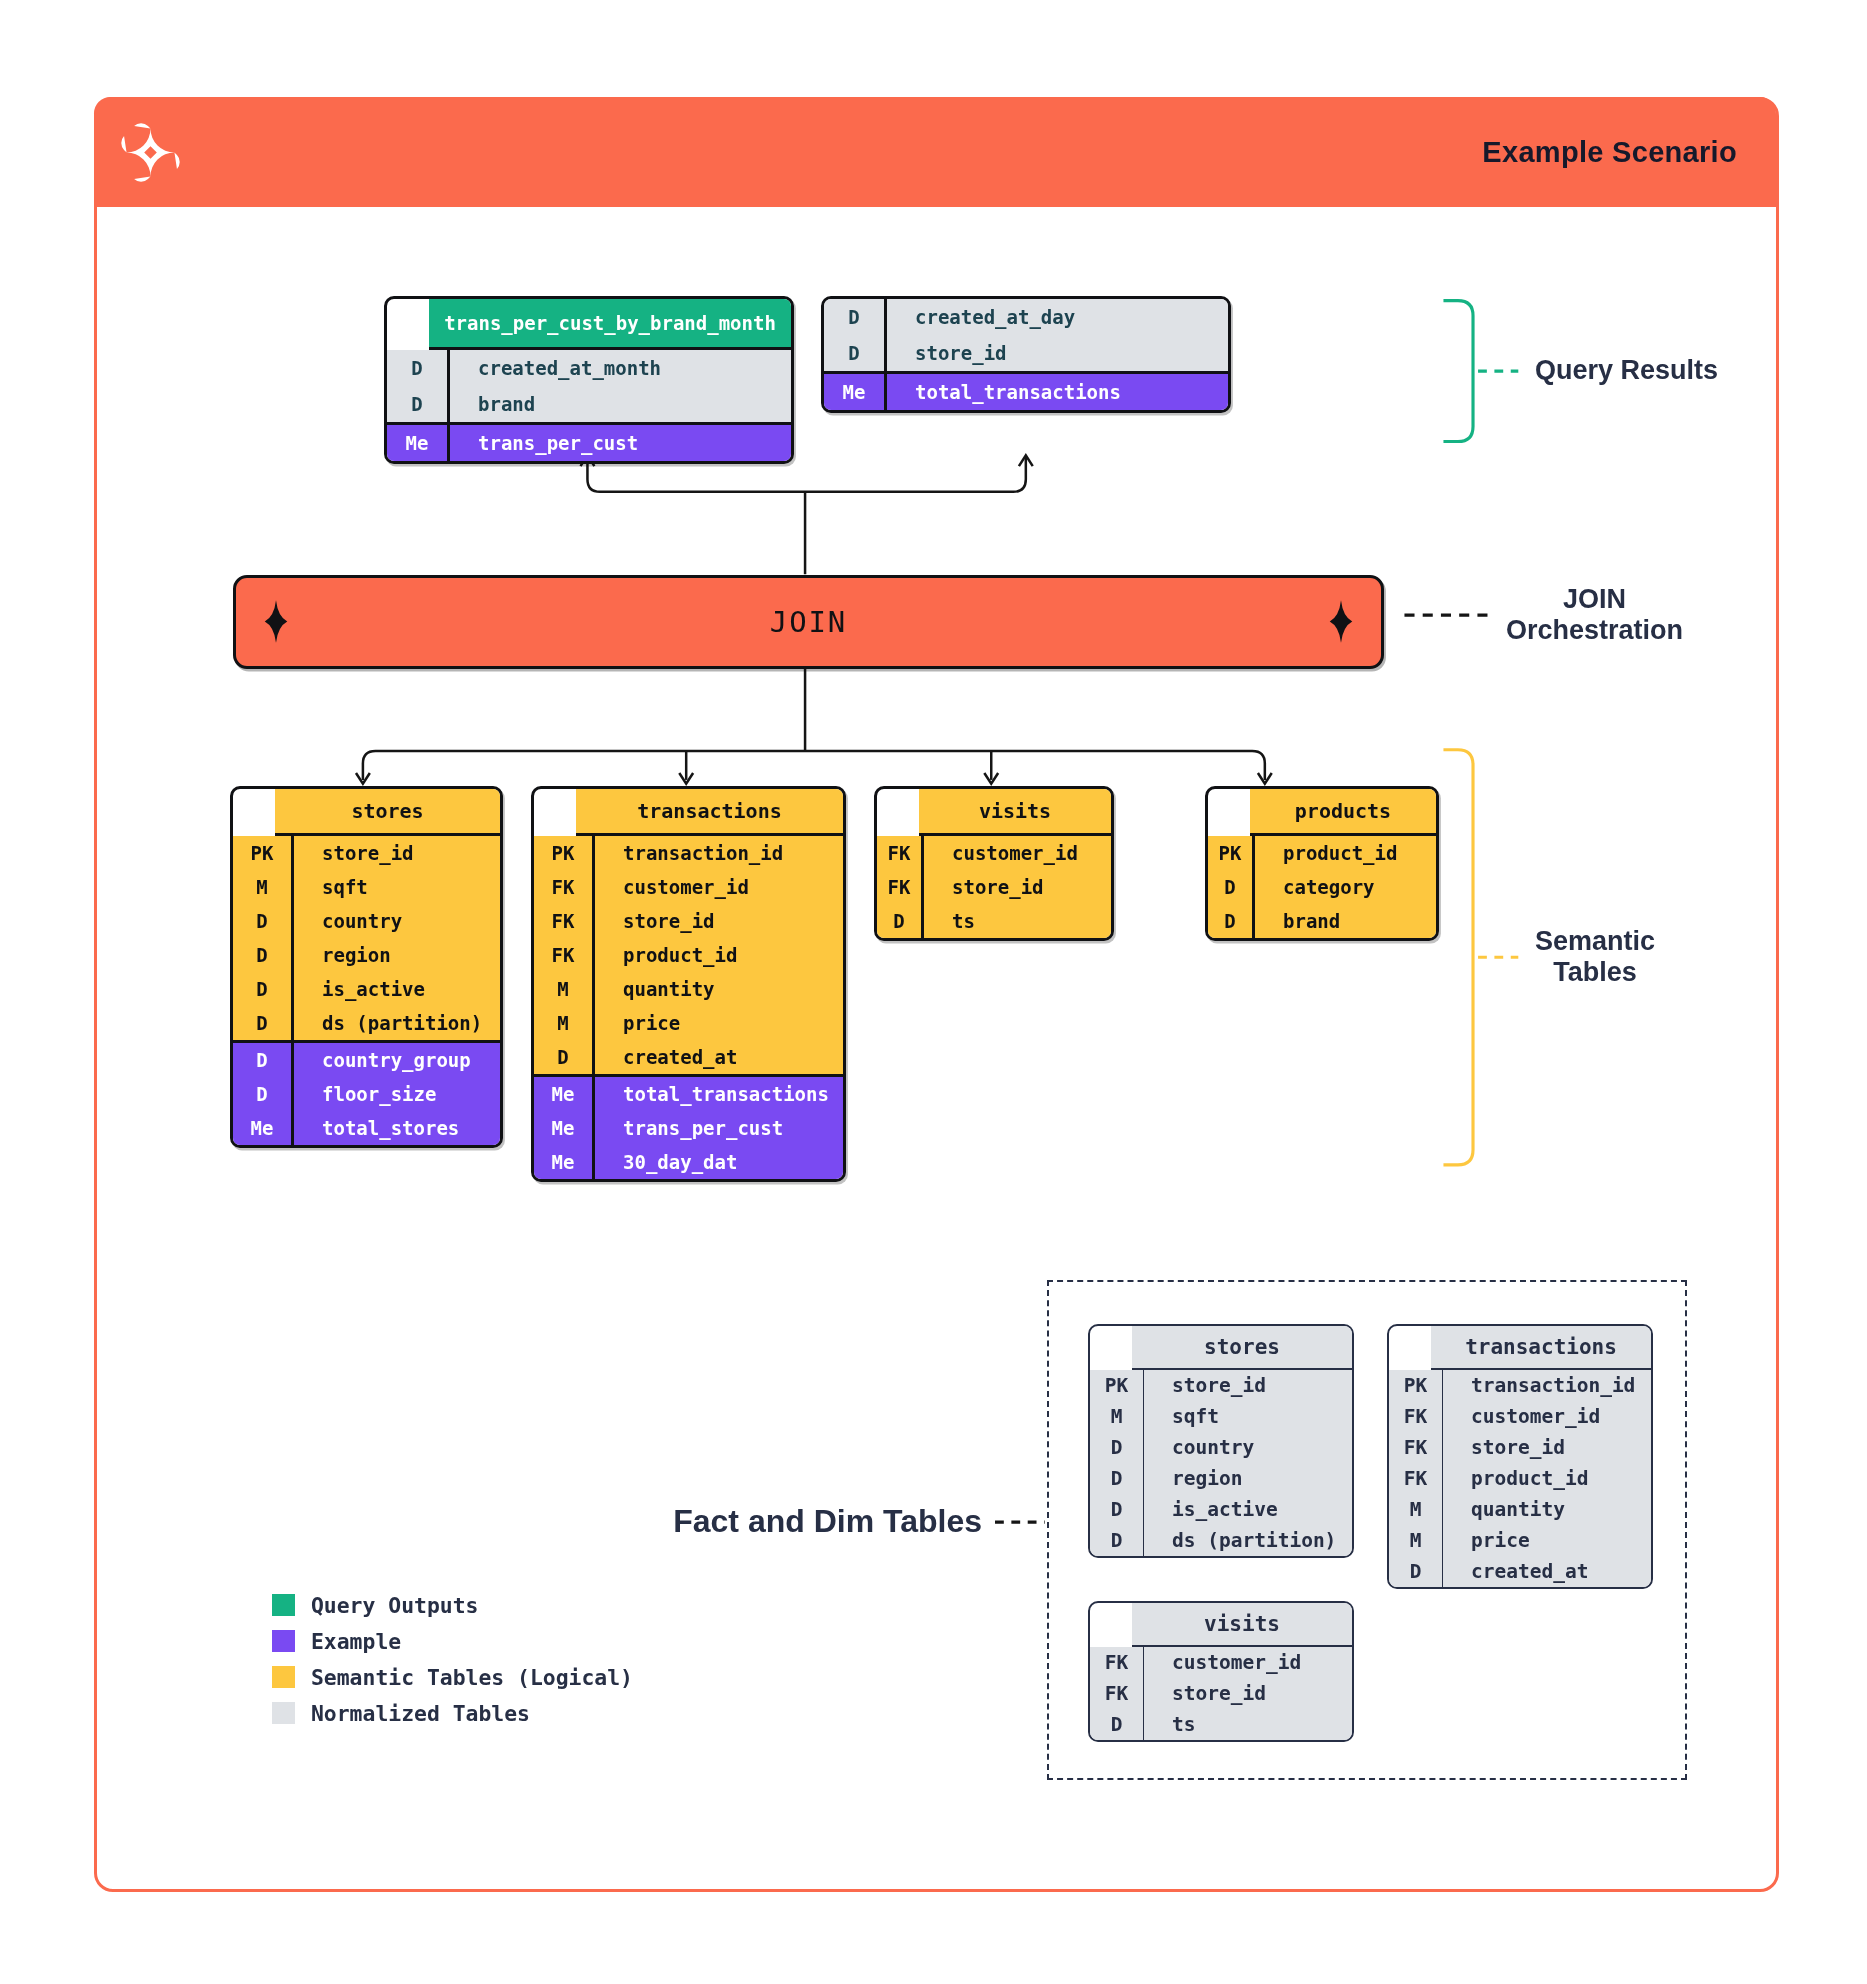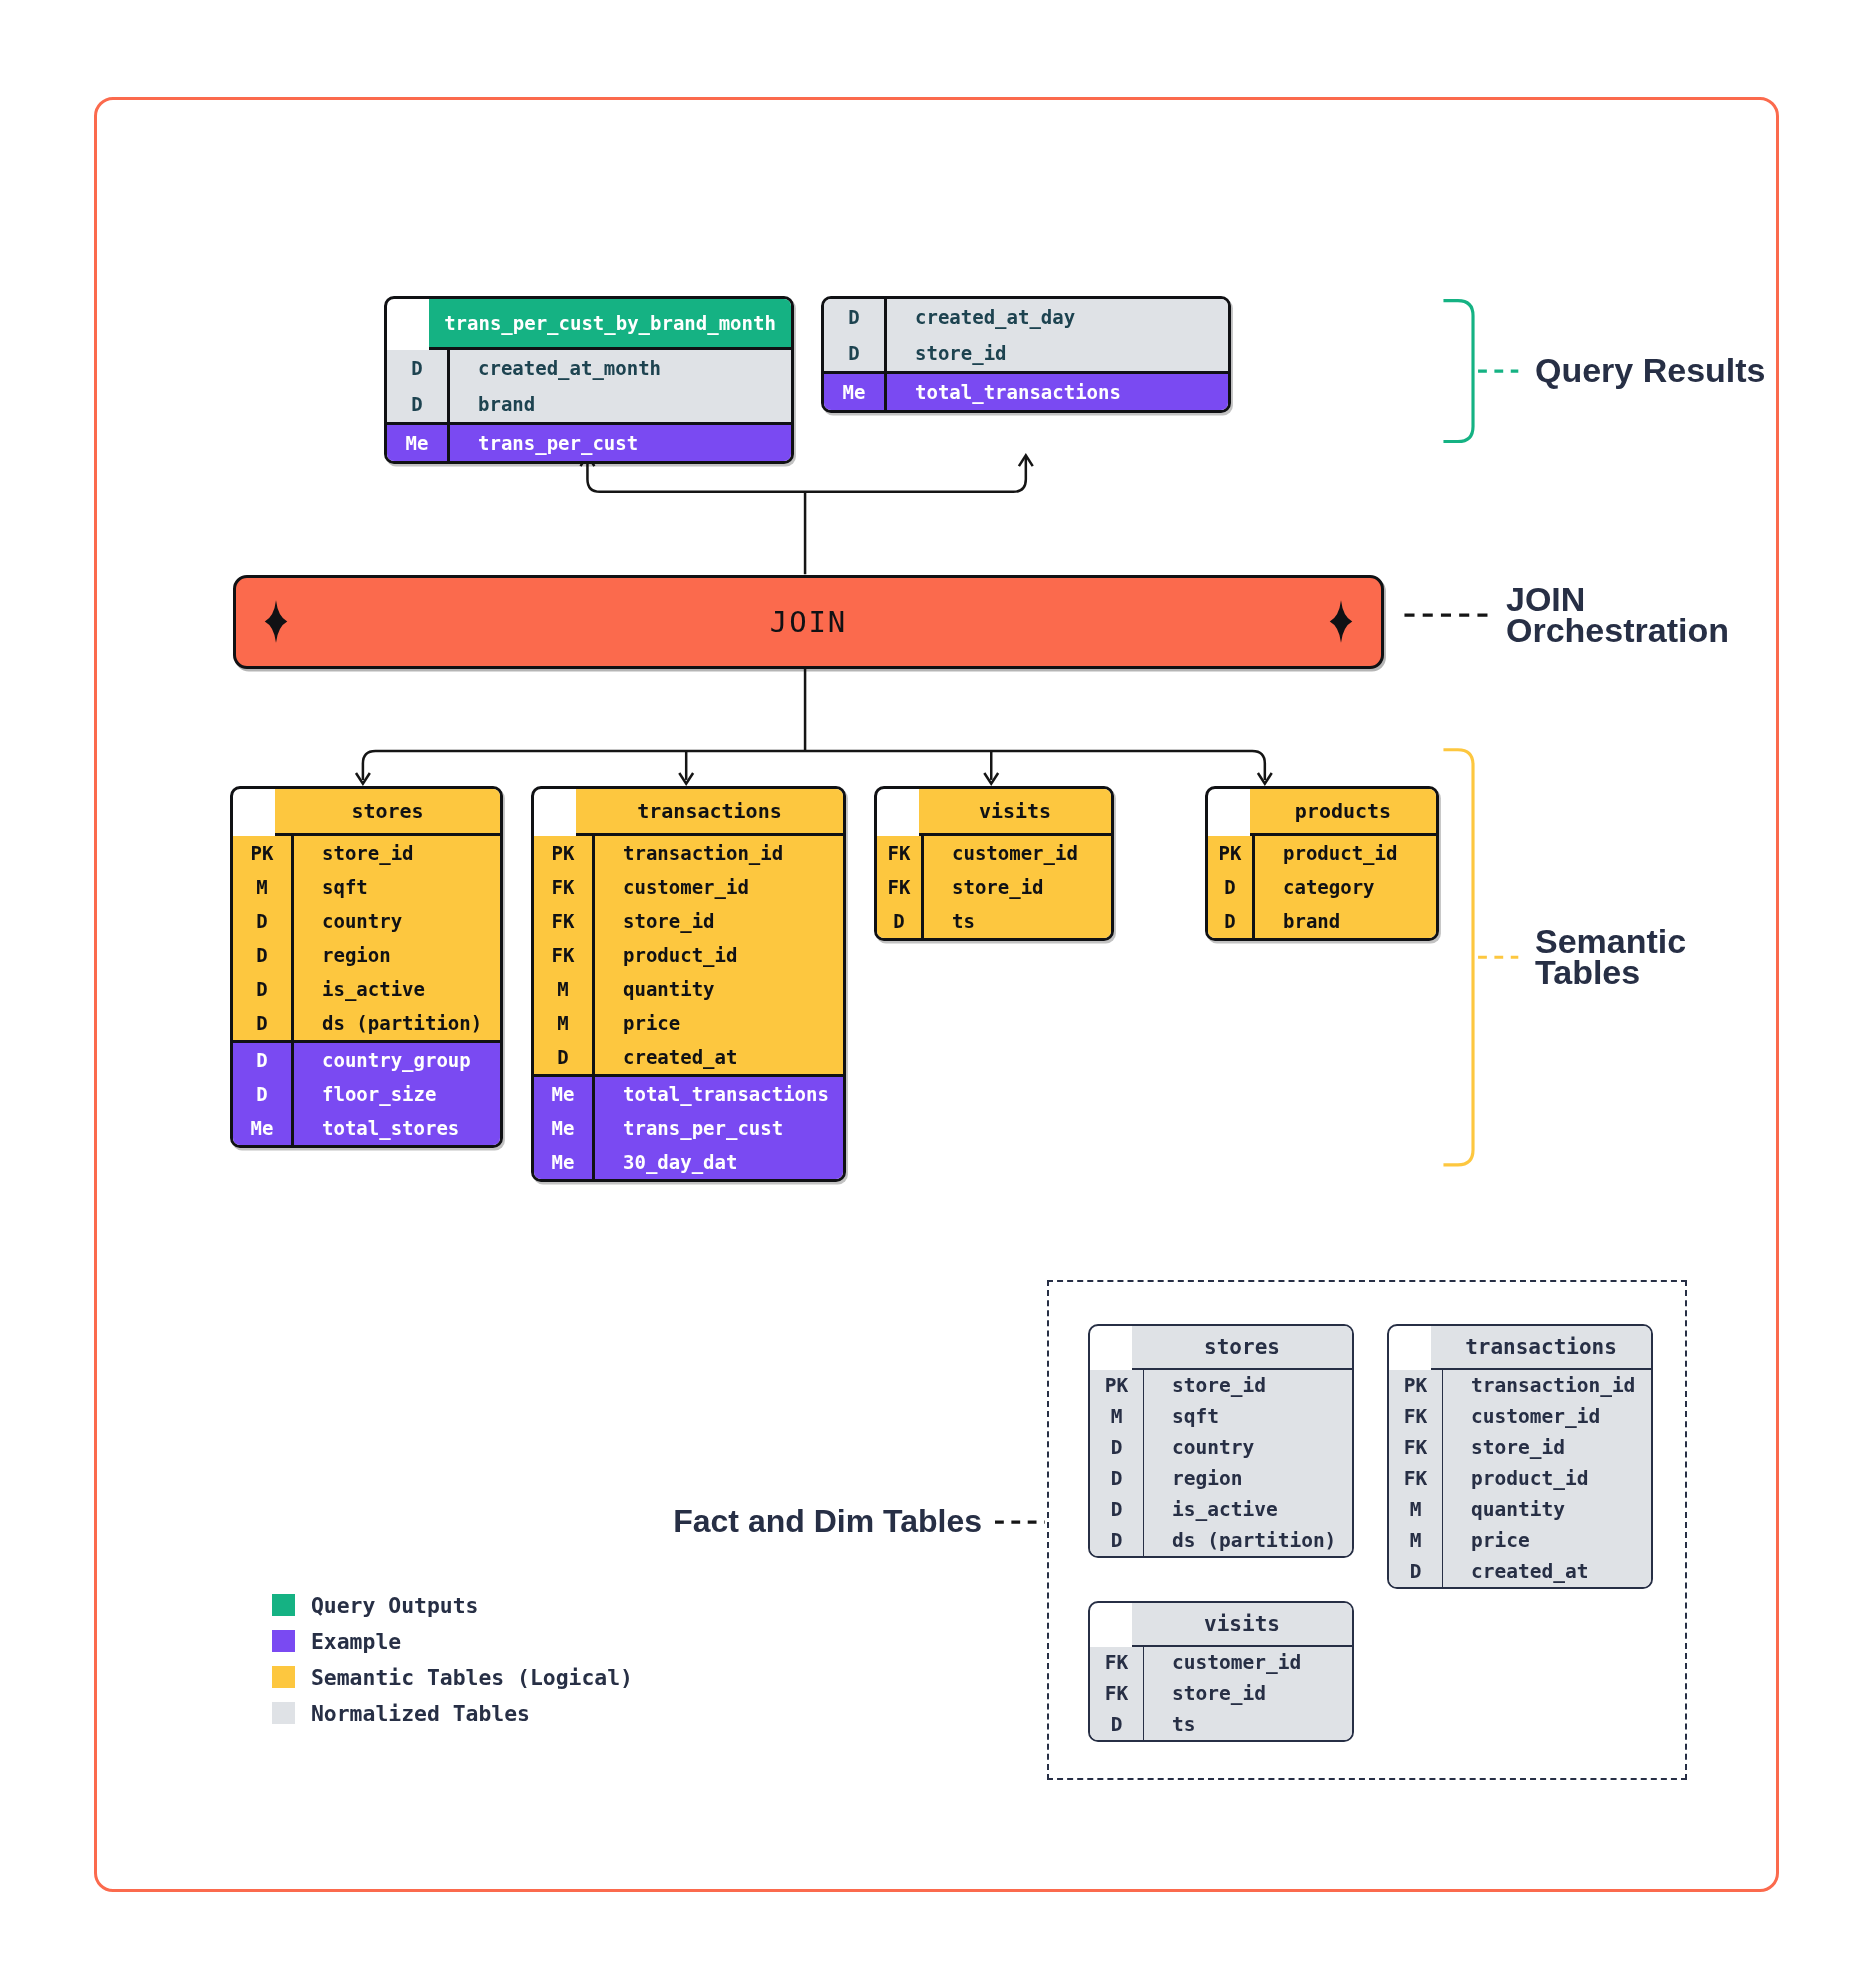--- a/index.html
+++ b/index.html
@@ -54,21 +54,21 @@
 
   
   .join-bar{position:absolute;left:233px;top:575px;width:1145px;height:88px;background:#FB6A4D;
        border:3.1px solid #101114;border-radius:14px;display:flex;align-items:center;justify-content:center;
        box-shadow:1.9px 2.5px 0 rgba(10,10,10,.3);}
   .join-label{font-family:"DejaVu Sans Mono",monospace;font-size:29px;color:#101114;letter-spacing:1.9px;}
   .sparkle{position:absolute;top:21.4px;width:28px;height:45px;}
   .sparkle.left{left:26.4px;} .sparkle.right{right:26.4px;}
 
   
-  .side-label{position:absolute;font-weight:bold;font-size:34px;color:#272F45;line-height:31px;white-space:pre-line;}
+  .side-label{position:absolute;font-weight:bold;font-size:27px;color:#272F45;line-height:31px;white-space:pre-line;text-align:center;}
   .lbl-qr{left:1535px;top:355px;}
   .lbl-join{left:1506px;top:584px;}
   .lbl-sem{left:1535px;top:926px;}
   .lbl-fact{left:654px;top:1506px;width:328px;text-align:right;font-size:32px;}
 
   
   .dashed-box{position:absolute;left:1047px;top:1280px;width:636px;height:496px;
        border:2.5px dashed #272F45;background:transparent;}
 
   
@@ -78,20 +78,30 @@
   .legend-label{font-family:"DejaVu Sans Mono",monospace;font-weight:bold;font-size:21.4px;color:#272F45;}
 
   svg.wires{position:absolute;left:0;top:0;width:1868px;height:1985px;pointer-events:none;}
 </style>
 </head>
 <body>
 
 <div id="stage">
 
   <div class="card"></div>
+  <div class="card-header">
+    <svg class="logo" viewBox="0 0 100 100">
+      <g fill="#ffffff" fill-rule="evenodd">
+        <path d="M50,50 m0,0
+                 M24,8 a16,16 0 0 1 22,0 L50,12 a38,38 0 0 0 38,38 l4,4 a16,16 0 0 1 0,22 L88,50 A38,38 0 0 0 50,88 l-4,4 a16,16 0 0 1 -22,0 L50,88 A38,38 0 0 0 12,50 l-4,-4 a16,16 0 0 1 0,-22 L12,50 A38,38 0 0 0 50,12 Z
+                 M50,40 L60,50 L50,60 L40,50 Z"></path>
+      </g>
+    </svg>
+    <div class="card-title">Example Scenario</div>
+  </div>
 
   <svg class="wires" viewBox="0 0 2970 3156" width="1868" height="1985">
     <g stroke="#151515" stroke-width="4" fill="none">
 
       <path d="M934,726 V762 Q934,782 954,782 H1611 Q1631,782 1631,762 V726"></path>
       <path d="M1280,782 V913"></path>
       <path d="M923,741 L934,724 L945,741"></path>
       <path d="M1620,741 L1631,724 L1642,741"></path>
 
       <path d="M1280,1057 V1194"></path>

